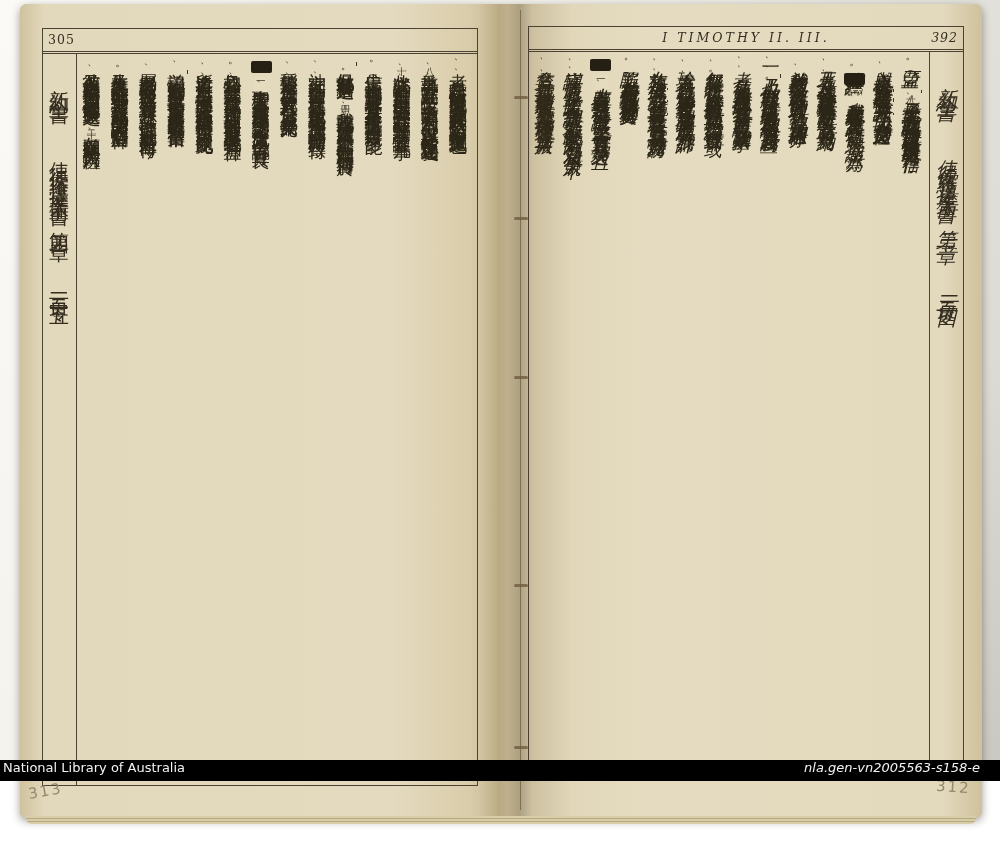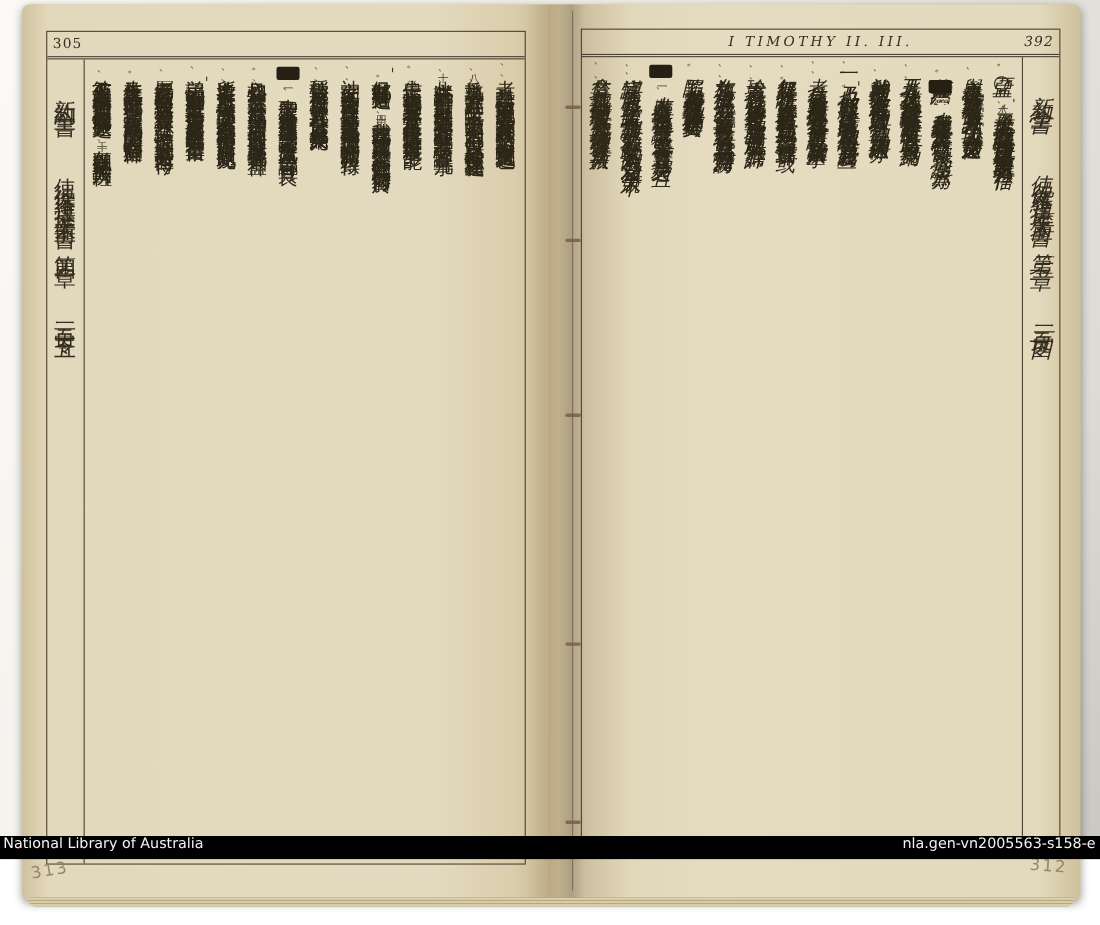--- a/index.html
+++ b/index.html
@@ -49,21 +49,21 @@
     font-size:16px;letter-spacing:2px;}
   .pname{border-right:1px solid #3c3527;}
   
   .pencil{position:absolute;color:#93876c;font-size:15px;font-family:"DejaVu Sans",sans-serif;}
   .pencil-left{left:28px;top:782px;transform:rotate(-10deg);letter-spacing:2px;}
   .pencil-right{left:936px;top:778px;transform:rotate(4deg);letter-spacing:2px;}
   
   .footer-bar{position:absolute;left:0;bottom:0;width:1000px;height:21px;background:#000;
     display:flex;justify-content:space-between;color:#f2f2f2;font-size:13px;}
   .footer-bar .fl{margin-left:3px;}
-  .footer-bar .fr{margin-right:4px;}
+  .footer-bar .fr{margin-right:20px;font-style:italic;}
 </style>
 </head>
 <body>
 
 <div class="scan">
   <div class="book">
 
     <div class="page page-left">
       <div class="textblock tb-left">
         <div class="tb-header">

